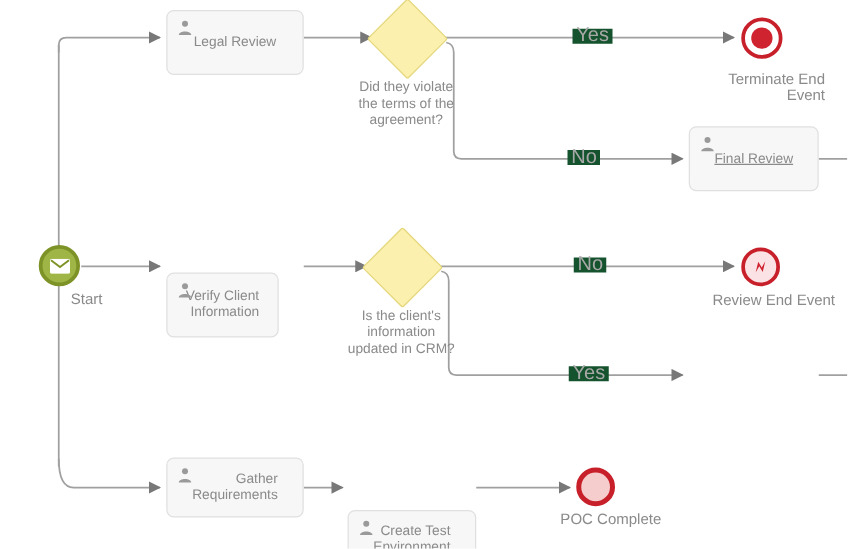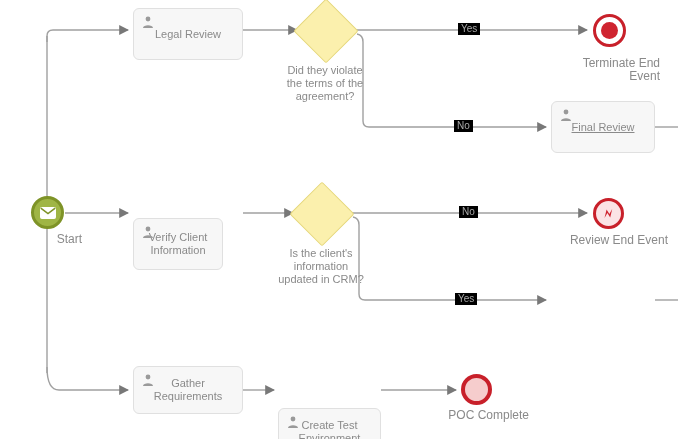--- a/index.html
+++ b/index.html
@@ -28,21 +28,21 @@
   
   .task {
     position: absolute;
     box-sizing: border-box;
     background: #f7f7f7;
     border: 1px solid #e0e0e0;
     border-radius: 6px;
     display: flex;
     align-items: center;
     justify-content: center;
-    text-align: center;
+    text-align: right;
     color: #8a8a8a;
     font-size: 11px;
     line-height: 13px;
     padding: 2px 8px 2px 8px;
   }
   .task .task-label {
     display: block;
     white-space: pre-line;
   }
   .task-icon {
@@ -124,23 +124,23 @@
     color: #8a8a8a;
     font-size: 11px;
     line-height: 13px;
     white-space: pre-line;
   }
 
   
   .flow-label {
     position: absolute;
     color: #a8a8a8;
-    font-size: 10px;
+    font-size: 16px;
     line-height: 12px;
-    background: #000000;
+    background: #14532d;
     padding: 0 3px;
     text-align: center;
   }
 </style>
 </head>
 <body>
 
 <div id="canvas">
 
   <svg id="edges" viewBox="0 0 678 439" xmlns="http://www.w3.org/2000/svg">

